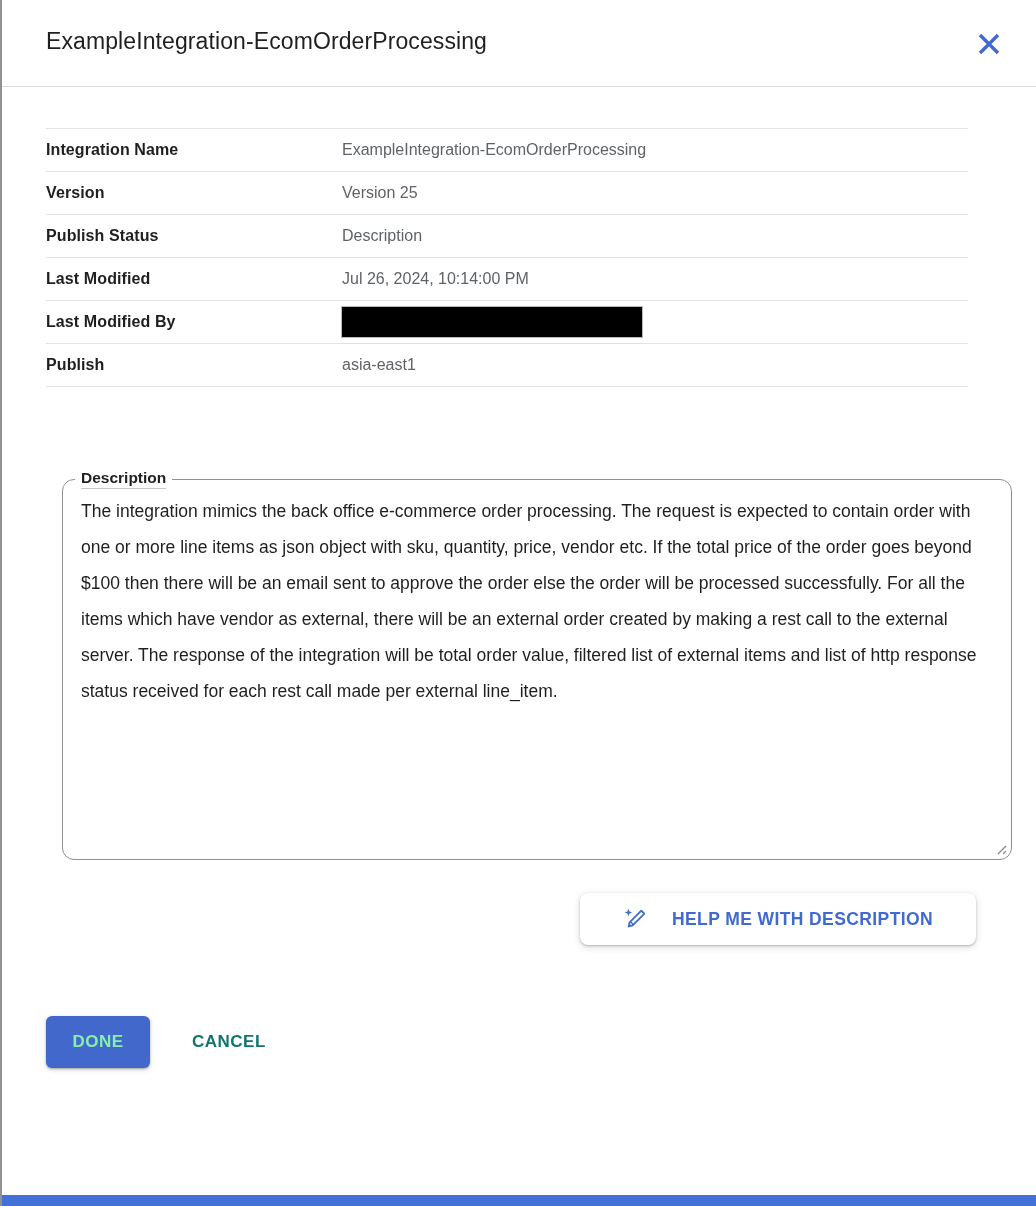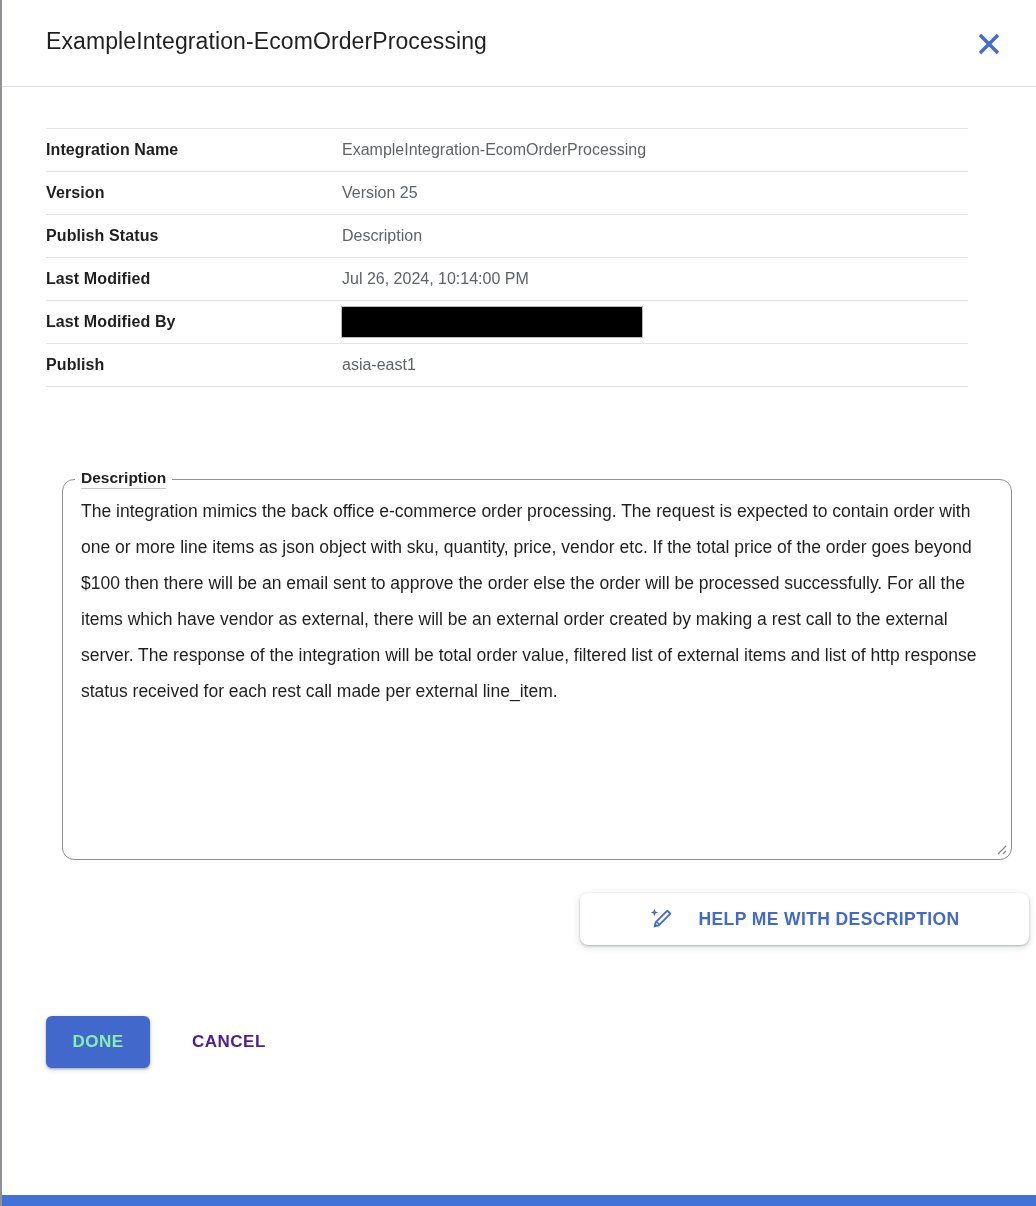--- a/index.html
+++ b/index.html
@@ -77,21 +77,21 @@
     overflow: hidden;
   }
   .resize-handle {
     position: absolute; right: 4px; bottom: 4px;
     width: 14px; height: 14px; cursor: nwse-resize;
   }
 
   
   .help-btn {
     position: absolute; left: 578px; top: 893px;
-    width: 449px; height: 52px;
+    width: 396px; height: 52px;
     background: #ffffff; border: none; border-radius: 8px;
     box-shadow: 0 1px 2px rgba(60,64,67,0.30), 0 2px 6px 1px rgba(60,64,67,0.15);
     display: flex; align-items: center; justify-content: center; gap: 24px;
     cursor: pointer;
   }
   .help-btn .help-label {
     color: #4169d2; font-size: 17.5px; font-weight: 700; letter-spacing: 0.4px;
   }
   .done-btn {
     position: absolute; left: 44px; top: 1016px;
@@ -101,21 +101,21 @@
     box-shadow: 0 1px 2px rgba(60,64,67,0.35), 0 2px 5px rgba(60,64,67,0.2);
     font-family: "Liberation Sans", sans-serif;
     font-size: 17px; font-weight: 700; letter-spacing: 0.5px;
     cursor: pointer;
   }
   .cancel-btn {
     position: absolute; left: 176px; top: 1016px;
     height: 52px; padding: 0 14px;
     background: none; border: none;
     font-family: "Liberation Sans", sans-serif;
-    font-size: 17px; font-weight: 700; letter-spacing: 0.5px; color: #4c1d95;
+    font-size: 17px; font-weight: 700; letter-spacing: 0.5px; color: #0f766e;
     cursor: pointer;
   }
 
   
   .bottom-accent {
     position: absolute; left: 0; bottom: 0; width: 100%; height: 11px;
     background: #4272d8;
   }
 </style>
 </head>

